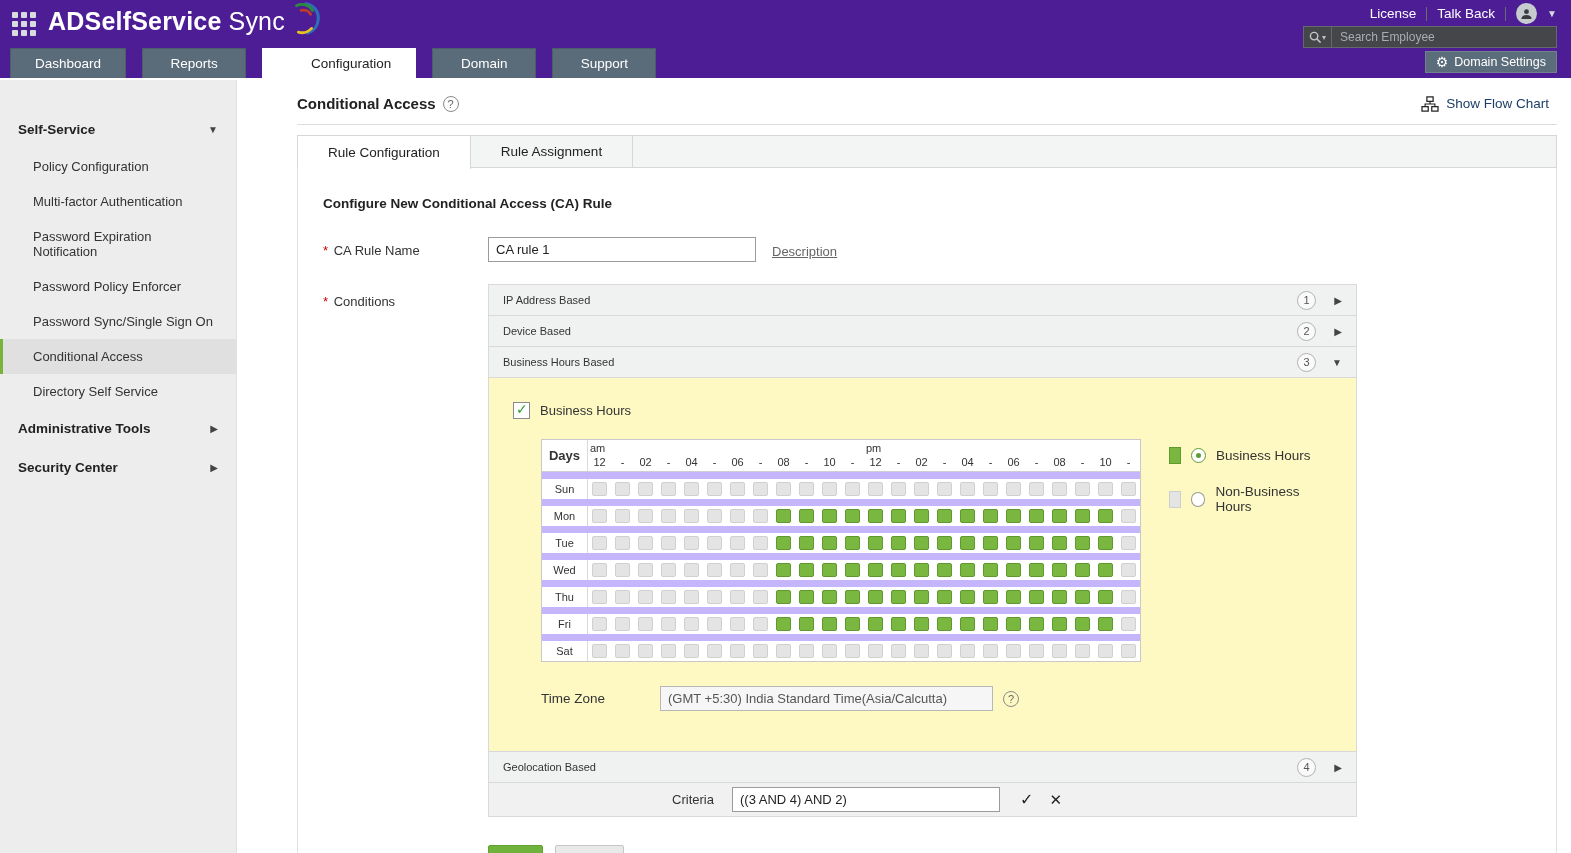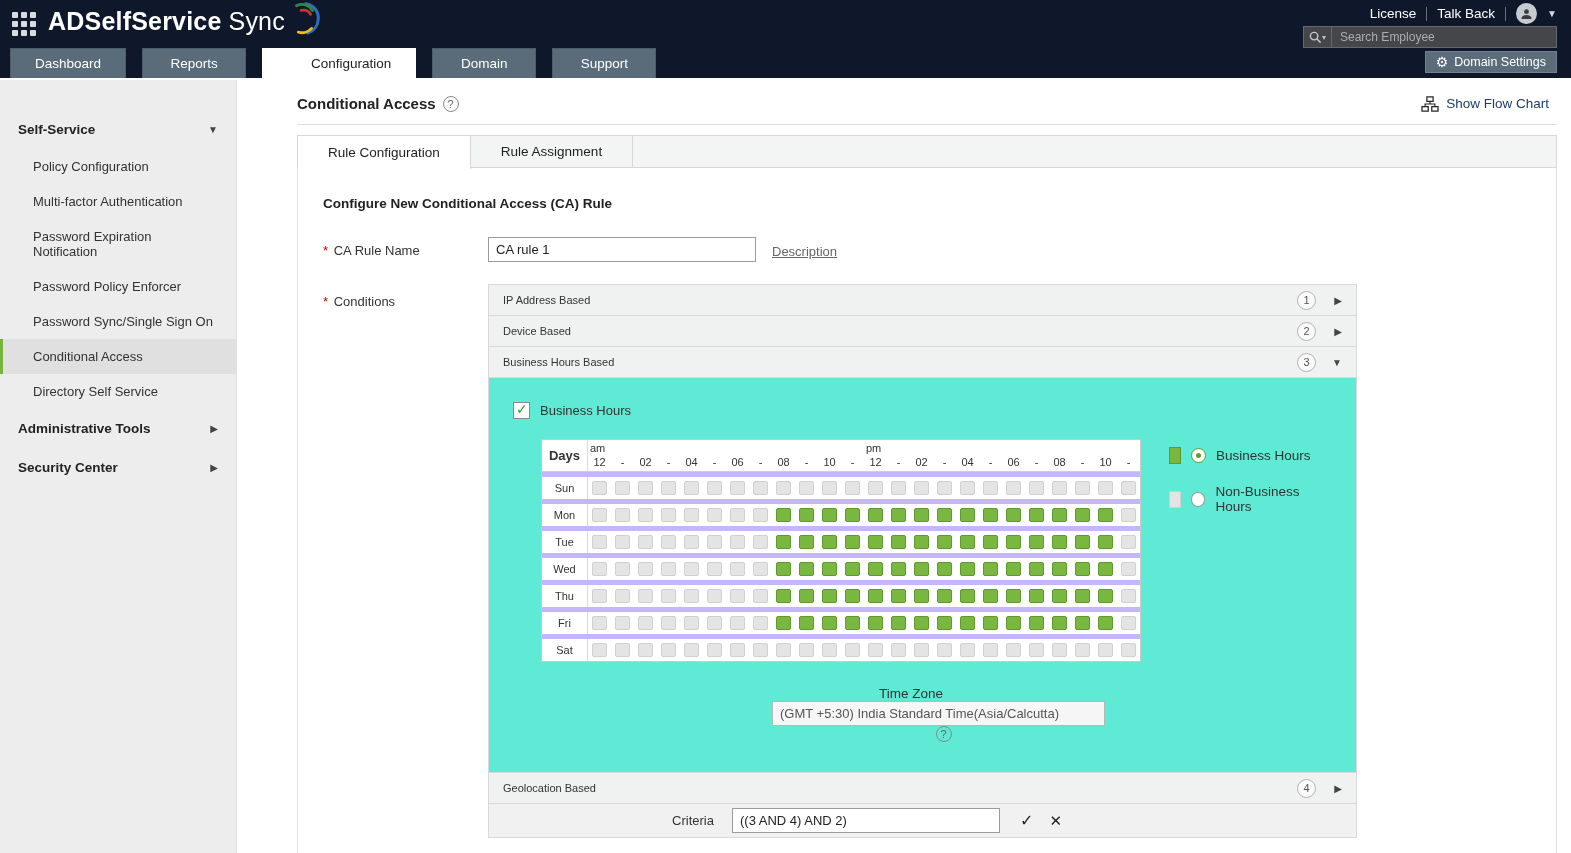--- a/index.html
+++ b/index.html
@@ -1,20 +1,20 @@
 <!DOCTYPE html>
 <html><head>
 <meta charset="utf-8">
 <style>
   * { box-sizing: border-box; margin: 0; padding: 0; }
   html,body { width:1571px; height:853px; overflow:hidden; }
   body { font-family:"Liberation Sans","DejaVu Sans",sans-serif; font-size:13px; color:#333; background:#fff; position:relative; }
 
   
-  .hdr { position:absolute; top:0; left:0; width:1571px; height:78px; background:#0f172a; z-index:5; }
+  .hdr { position:absolute; top:0; left:0; width:1571px; height:78px; background:#4c1d95; z-index:5; }
   .apps-icon { position:absolute; top:12px; left:12px; width:26px; height:26px; display:grid; grid-template-columns:repeat(3,6px); grid-template-rows:repeat(3,6px); gap:3px; cursor:pointer; }
   .apps-icon span { background:#d9dcde; border-radius:1px; }
   .logo { position:absolute; top:7px; left:48px; color:#fff; font-size:25px; font-weight:bold; letter-spacing:0.2px; display:flex; align-items:center; }
   .logo .plus { font-weight:normal; margin-left:7px; }
   .logo svg { margin-left:2px; margin-top:-8px; }
   .hdr-links { position:absolute; top:3px; right:14px; display:flex; align-items:center; gap:10px; color:#fff; font-size:13.5px; }
   .hdr-links a { color:#fff; text-decoration:none; cursor:pointer; }
   .vsep { width:1px; height:14px; background:#6b6c6f; display:inline-block; }
   .avatar { width:21px; height:21px; border-radius:50%; background:#c6cbd0; display:inline-flex; align-items:center; justify-content:center; cursor:pointer; }
   .user-caret { color:#d7d9db; font-size:10px; cursor:pointer; }
@@ -55,53 +55,53 @@
   .name-input { width:268px; }
   .desc-link { margin-left:16px; color:#666; text-decoration:underline; cursor:pointer; font-size:13px; padding-top:3px; }
 
   
   .acc-wrap { width:869px; }
   .acc-h { background:#f0f1f1; border:1px solid #d9d9d9; height:32px; display:flex; align-items:center; padding:0 14px; margin-top:-1px; cursor:pointer; }
   .acc-h:first-child { margin-top:0; }
   .acc-title { font-size:11px; color:#333; }
   .num-badge { margin-left:auto; width:19px; height:19px; border:1px solid #b3b3b3; border-radius:50%; background:#fafafa; color:#555; font-size:11px; display:flex; align-items:center; justify-content:center; }
   .acc-arrow { width:26px; text-align:right; color:#444; font-size:10px; }
-  .acc-panel { border:1px solid #d9d9d9; border-top:none; background:#5eead4; padding:22px 20px 26px 20px; }
+  .acc-panel { border:1px solid #d9d9d9; border-top:none; background:#fef9c3; padding:22px 20px 36px 20px; }
 
   
   .cb-row { display:flex; align-items:center; gap:10px; margin:2px 0 20px 4px; }
   .cbox { width:17px; height:17px; border:1px solid #8a8a8a; background:#fff; position:relative; cursor:pointer; }
   .cbox::after { content:"✓"; position:absolute; left:2px; top:-2px; color:#2f9e35; font-size:14px; font-weight:bold; }
   .cb-label { font-size:13px; color:#333; }
   .bh-area { display:flex; align-items:flex-start; margin-left:32px; }
   .bh-grid { border:1px solid #c9c9c9; background:#fff; display:inline-block; }
   .gh-row { display:flex; border-bottom:1px solid #cfcfcf; }
   .gh-days { width:46px; display:flex; align-items:center; justify-content:center; font-weight:bold; font-size:13px; border-right:1px solid #d9d9d9;text-align:center; }
   .gh-slot { width:23px; display:flex; flex-direction:column; align-items:center; padding-top:2px; }
   .gh-mer { height:13px; font-size:11px; color:#333; line-height:13px; align-self:flex-start; padding-left:2px; }
   .gh-lbl { height:16px; font-size:11px; color:#333; line-height:14px; }
-  .g-row { display:flex; border-top:5px solid #c4b5fd; height:27px; }
+  .g-row { display:flex; border-top:7px solid #c4b5fd; height:27px; }
   .g-row:first-of-type { border-top:none; }
   .g-day { width:46px; display:flex; align-items:center; justify-content:center; font-size:11px; color:#333; border-right:1px solid #d9d9d9; }
   .g-slot { width:23px; display:flex; align-items:center; justify-content:center; }
   .g-cell { width:15px; height:14px; border-radius:2px; cursor:pointer; }
   .g-cell.off { background:#e4e4e4; border:1px solid #d0d0d0; }
   .g-cell.on { background:#79b740; border:1px solid #60992e; }
 
   .legend { margin-left:28px; padding-top:8px; }
   .leg-row { display:flex; align-items:center; gap:10px; margin-bottom:20px; }
   .leg-sw { width:12px; height:17px; }
   .leg-sw.on { background:#79b740; border:1px solid #60992e; }
   .leg-sw.off { background:#e4e4e4; border:1px solid #cfcfcf; }
   .radio { width:15px; height:15px; border:1px solid #999; border-radius:50%; position:relative; cursor:pointer; background:#fff; }
   .radio.sel { border-color:#5f9c31; }
   .radio.sel::after { content:""; position:absolute; left:4px; top:4px; width:5px; height:5px; border-radius:50%; background:#5f9c31; }
   .leg-label { font-size:13.5px; color:#333; }
 
-  .tz-row { display:flex; align-items:center; margin:24px 0 4px 32px;flex-direction:column; }
+  .tz-row { display:flex; align-items:center; margin:24px 0 4px 32px; }
   .tz-label { width:119px; font-size:13.5px; color:#333; }
   .tz-input { width:333px; background:#f6f6f6; border:1px solid #b7b7b7; color:#555; }
   .tz-q { margin-left:10px; }
 
   .crit-row { background:#f1f1f1; border:1px solid #d9d9d9; border-top:none; height:34px; display:flex; align-items:center; padding-left:175px; }
   .crit-label { width:50px; font-size:13px; color:#333; text-align:right; margin-right:18px; }
   .crit-input { width:268px; }
   .ok-icon { margin-left:20px; font-size:16px; font-weight:bold; color:#222; cursor:pointer; }
   .x-icon { margin-left:16px; font-size:15px; font-weight:bold; color:#222; cursor:pointer; }
 

